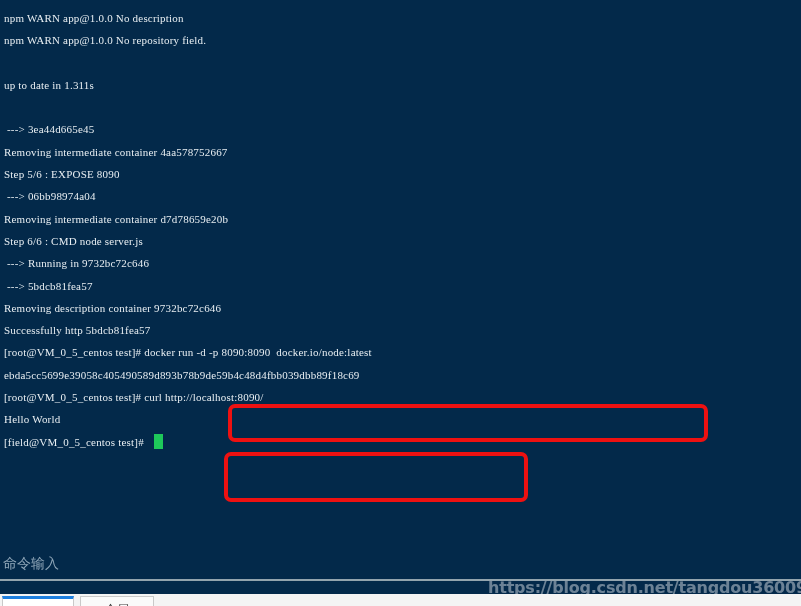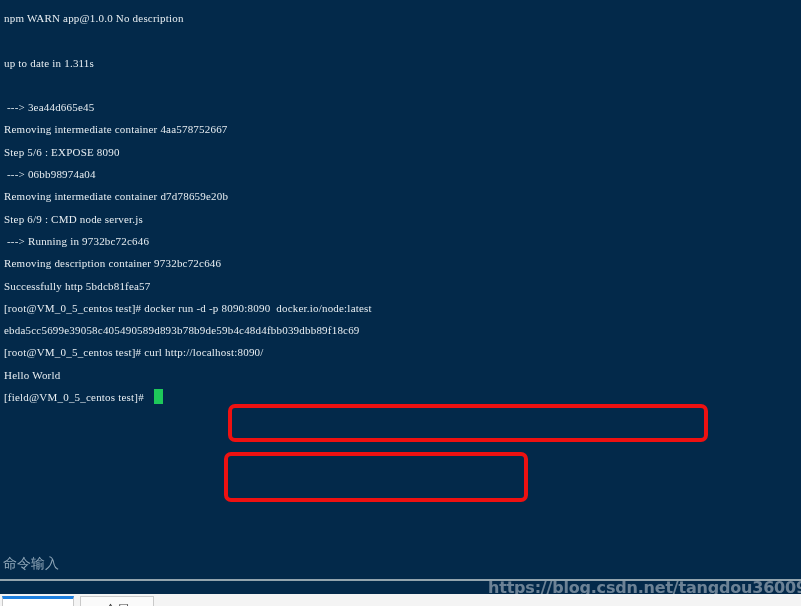--- a/index.html
+++ b/index.html
@@ -152,30 +152,32 @@
     background: #fafafa;
   }
 </style>
 </head>
 <body>
 
 <div id="screen">
 
   <div id="terminal">
     <div class="tline">npm WARN app@1.0.0 No description</div>
+    <div class="tline">npm WARN app@1.0.0 No repository field.</div>
     <div class="tline blank"></div>
     <div class="tline">up to date in 1.311s</div>
     <div class="tline blank"></div>
     <div class="tline"> ---&gt; 3ea44d665e45</div>
     <div class="tline">Removing intermediate container 4aa578752667</div>
     <div class="tline">Step 5/6 : EXPOSE 8090</div>
     <div class="tline"> ---&gt; 06bb98974a04</div>
     <div class="tline">Removing intermediate container d7d78659e20b</div>
-    <div class="tline">Step 6/9 : CMD node server.js</div>
+    <div class="tline">Step 6/6 : CMD node server.js</div>
     <div class="tline"> ---&gt; Running in 9732bc72c646</div>
+    <div class="tline"> ---&gt; 5bdcb81fea57</div>
     <div class="tline">Removing description container 9732bc72c646</div>
     <div class="tline">Successfully http 5bdcb81fea57</div>
     <div class="tline">[root@VM_0_5_centos test]# docker run -d -p 8090:8090  docker.io/node:latest</div>
     <div class="tline">ebda5cc5699e39058c405490589d893b78b9de59b4c48d4fbb039dbb89f18c69</div>
     <div class="tline">[root@VM_0_5_centos test]# curl http://localhost:8090/</div>
     <div class="tline">Hello World</div>
     <div class="tline"><span>[field@VM_0_5_centos test]# </span><span class="cursor-block"></span></div>
   </div>
 
   <div class="redbox" id="redbox-docker"></div>

